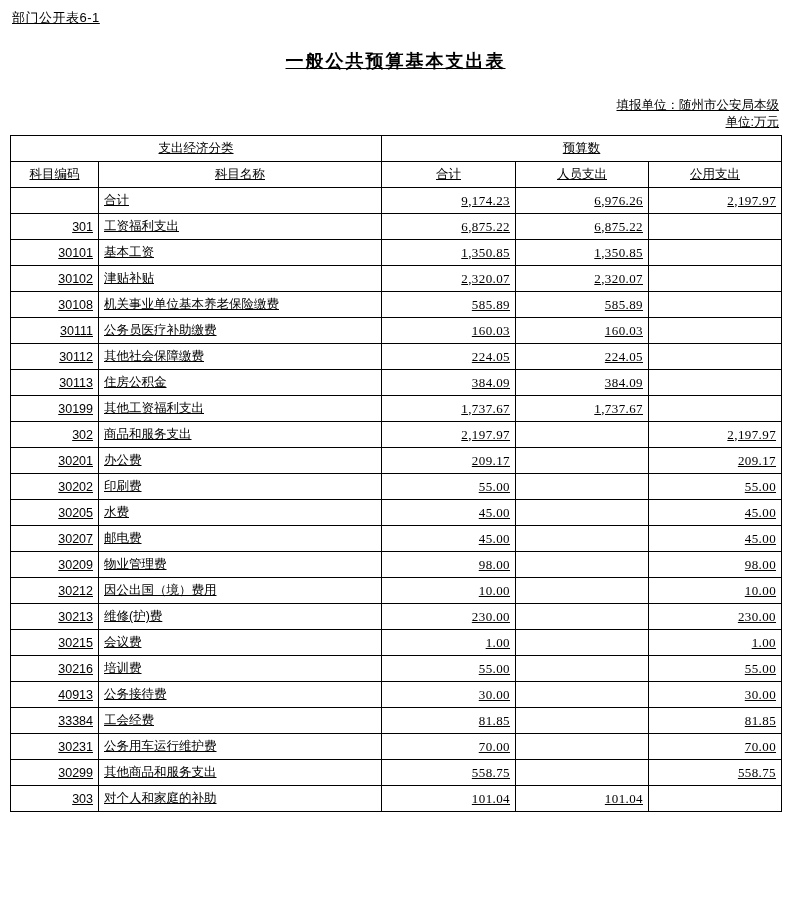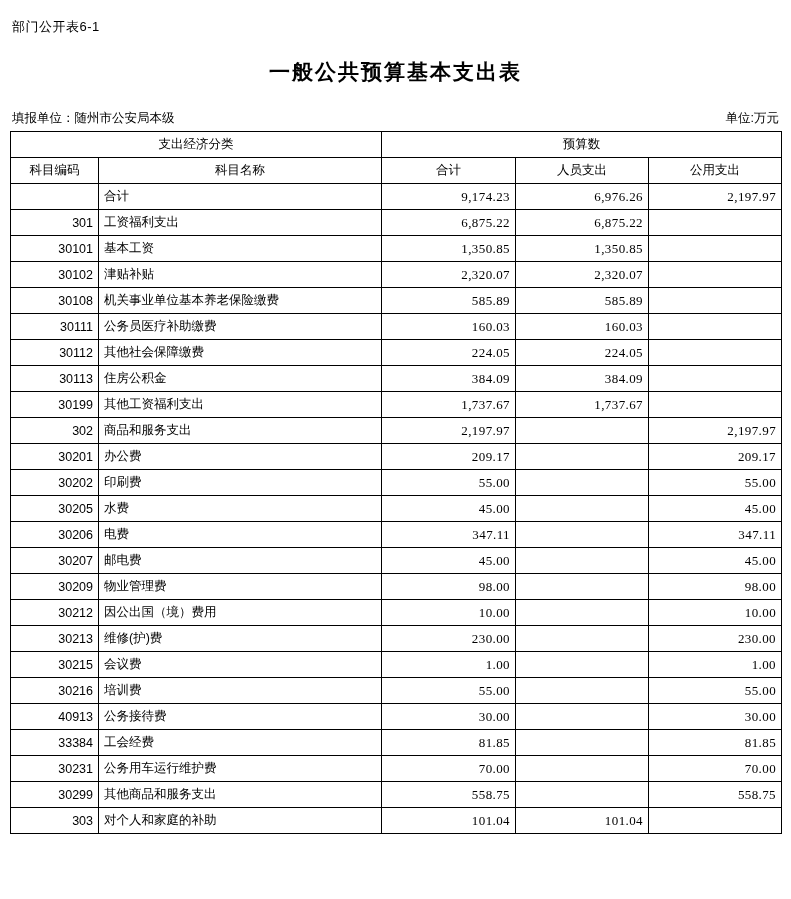--- a/index.html
+++ b/index.html
@@ -12,47 +12,49 @@
     background: #ffffff;
     font-family: "Liberation Serif", "DejaVu Serif", serif;
     color: #000000;
     overflow: hidden;
   }
   .page {
     position: relative;
     width: 791px;
     height: 899px;
     box-sizing: border-box;
-    padding: 9px 10px;
+    padding: 0 10px;
+    text-decoration: underline;
   }
   .doc-code {
     font-family: "Liberation Sans", "DejaVu Sans", sans-serif;
     font-size: 13px;
     padding-top: 9px;
     padding-left: 2px;
     letter-spacing: 0.5px;
   }
   .doc-title {
     text-align: center;
     font-family: "Liberation Sans", "DejaVu Sans", sans-serif;
     font-weight: bold;
-    font-size: 21px;
+    font-size: 18px;
     letter-spacing: 2px;
     margin-top: 22px;
     margin-bottom: 0;
   }
   .meta-row {
     display: flex;
     justify-content: space-between;
     align-items: flex-end;
     font-family: "Liberation Sans", "DejaVu Sans", sans-serif;
     font-size: 12.5px;
     margin-top: 24px;
     margin-bottom: 4px;
     padding: 0 2px;
+    flex-direction: column;
   }
   table.budget {
     width: 100%;
     border-collapse: collapse;
     table-layout: fixed;
     font-family: "Liberation Sans", "DejaVu Sans", sans-serif;
     font-size: 12.5px;
   }
   table.budget th,
   table.budget td {
@@ -203,27 +205,20 @@
           <td class="num">55.00</td>
         </tr>
         <tr>
           <td class="code">30205</td>
           <td class="name-l2">水费</td>
           <td class="num">45.00</td>
           <td class="num"></td>
           <td class="num">45.00</td>
         </tr>
         <tr>
-          <td class="code">30206</td>
-          <td class="name-l2">电费</td>
-          <td class="num">347.11</td>
-          <td class="num"></td>
-          <td class="num">347.11</td>
-        </tr>
-        <tr>
           <td class="code">30207</td>
           <td class="name-l2">邮电费</td>
           <td class="num">45.00</td>
           <td class="num"></td>
           <td class="num">45.00</td>
         </tr>
         <tr>
           <td class="code">30209</td>
           <td class="name-l2">物业管理费</td>
           <td class="num">98.00</td>

